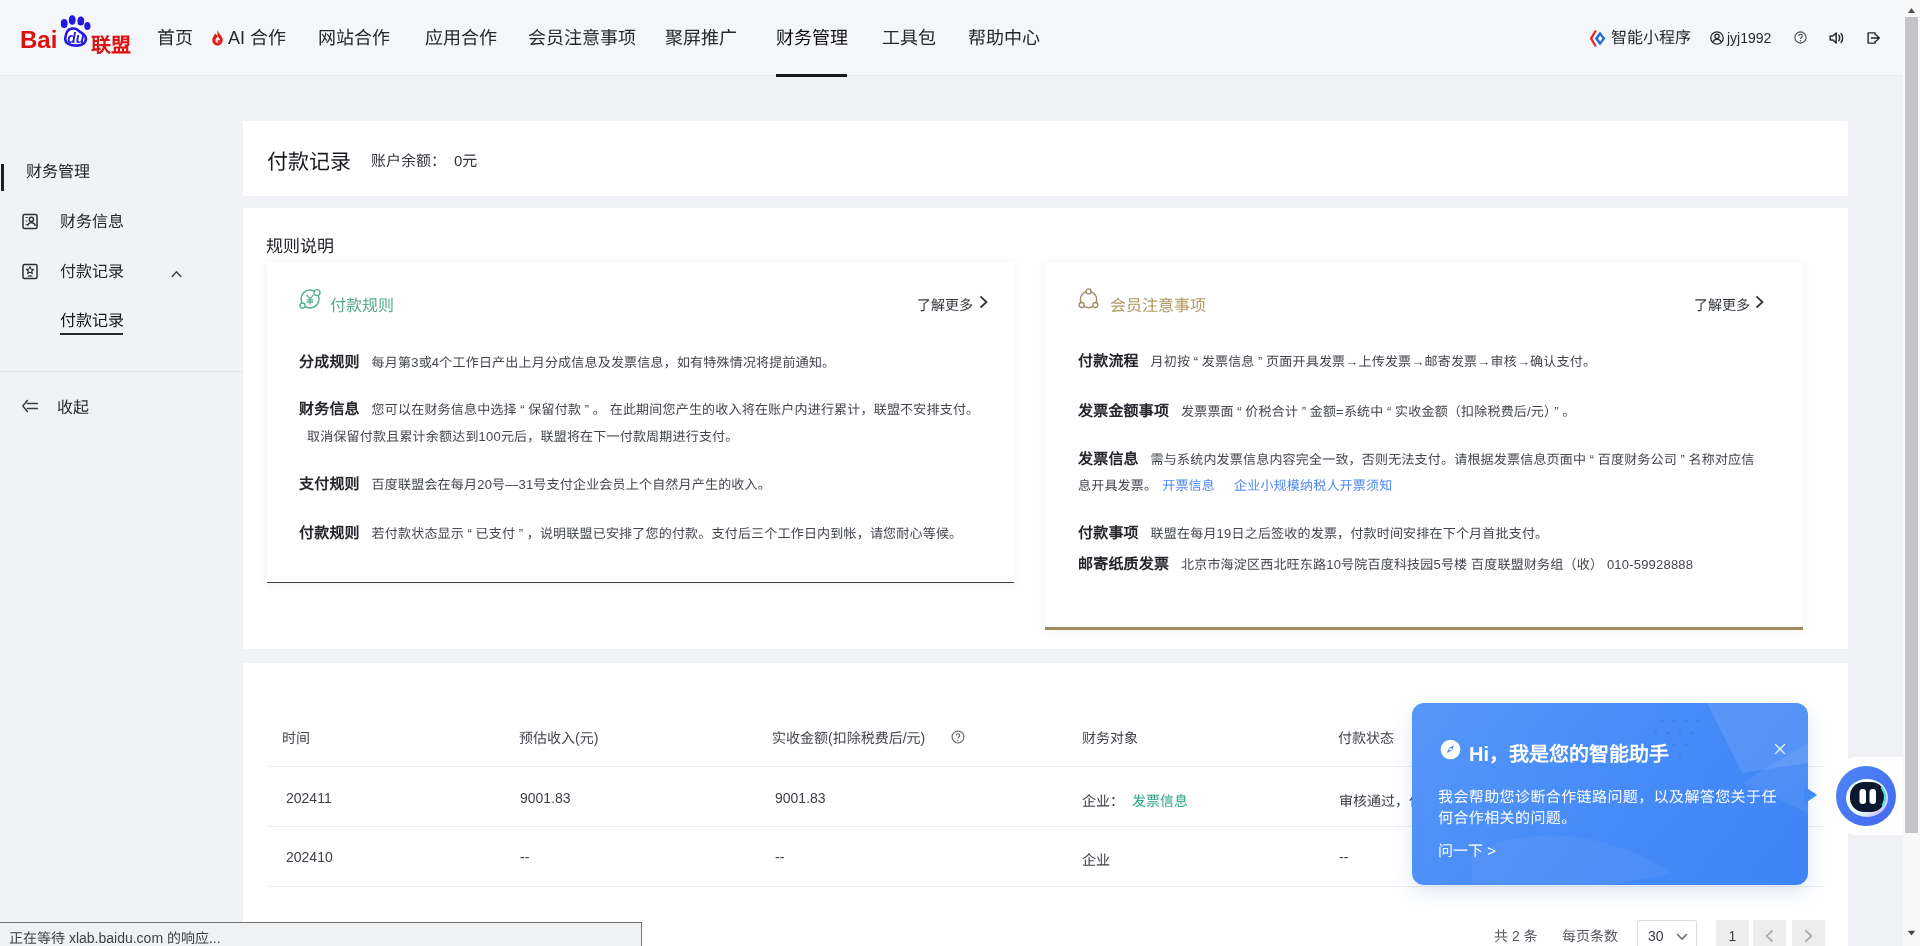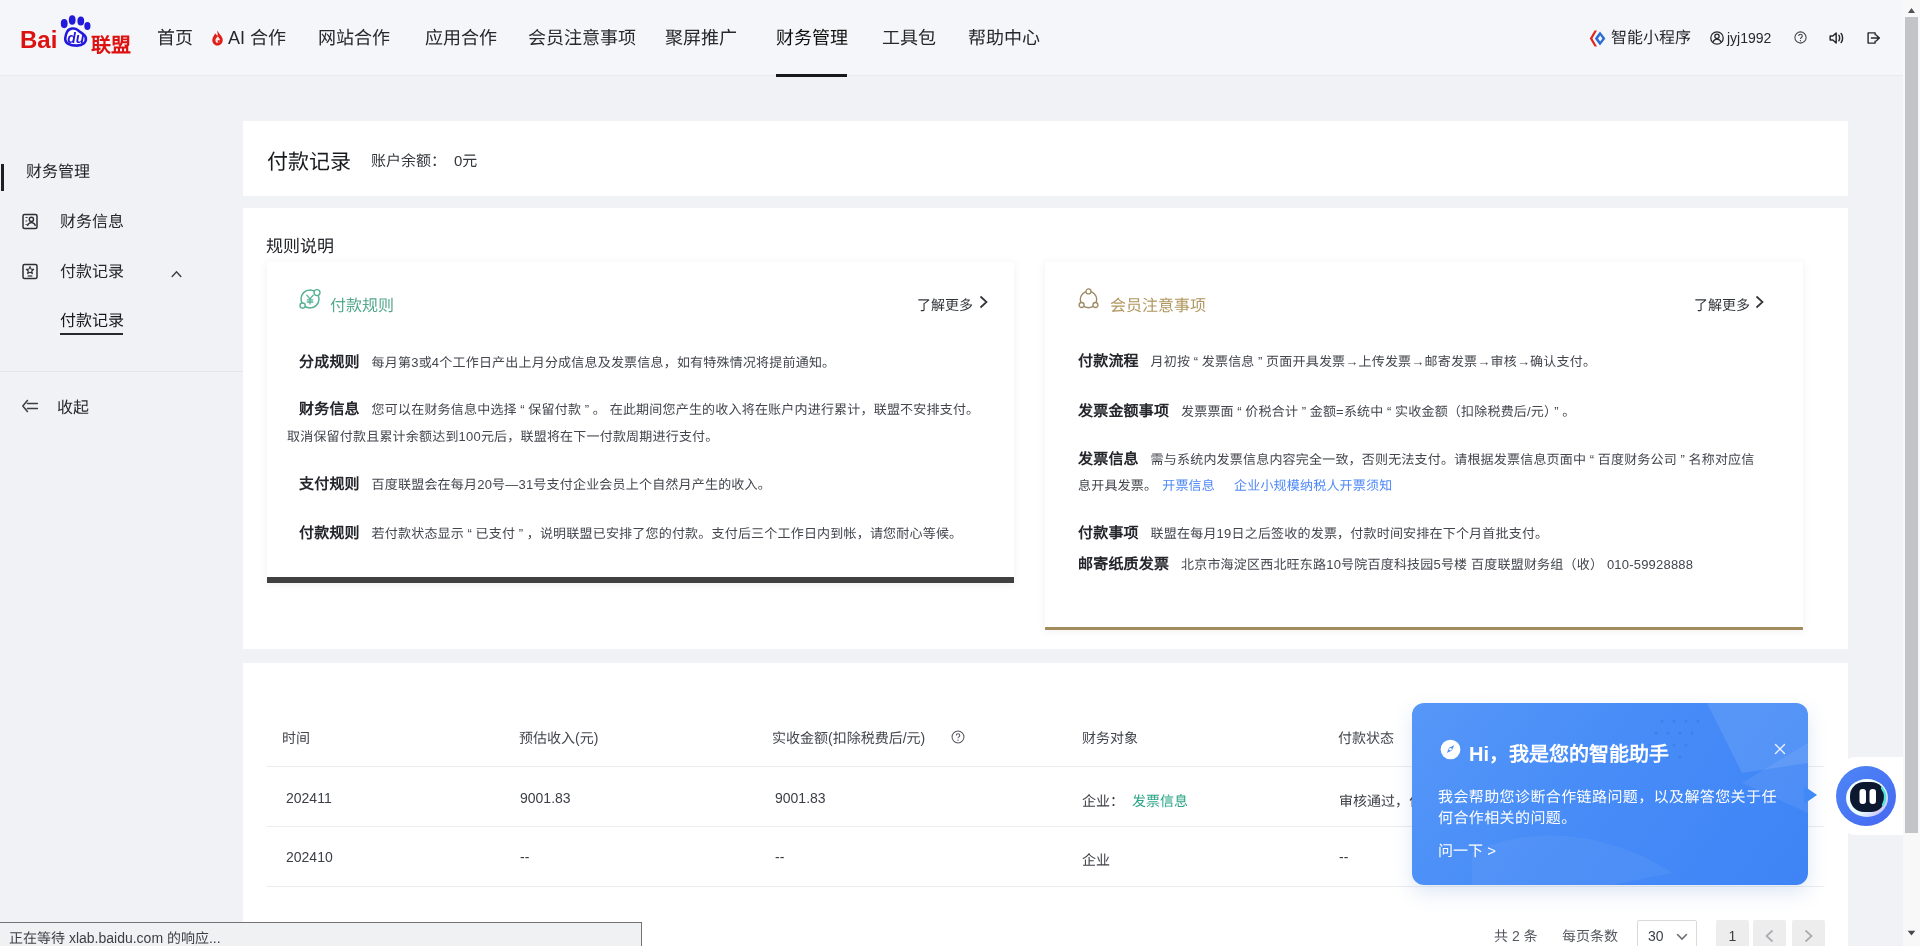--- a/index.html
+++ b/index.html
@@ -119,35 +119,35 @@
 <div class="panel" style="top:121px; height:75px;">
   <div class="abs" style="left:24px; top:24px; font-size:21px; color:#17191d;">付款记录</div>
   <div class="abs" style="left:128px; top:28px; font-size:15px; color:#34373d;">账户余额：</div>
   <div class="abs" style="left:211px; top:28px; font-size:15px; color:#34373d;">0元</div>
 </div>
 
 <div class="panel" style="top:208px; height:441px;">
   <div class="abs" style="left:23px; top:24px; font-size:17px; color:#222429;">规则说明</div>
 </div>
 
-<div class="card" id="cardA" style="left:267px; top:262px; width:747px; height:321px; border-bottom:6px solid #404040;">
+<div class="card" id="cardA" style="left:267px; top:262px; width:747px; height:321px; border-bottom:1px solid #404040;">
   <svg class="abs" style="left:31px; top:25px;" width="24" height="24" viewBox="0 0 24 24">
     <circle cx="12" cy="12" r="9" fill="none" stroke="#58b195" stroke-width="1.5"></circle>
     <circle cx="19" cy="5.6" r="3" fill="#fff" stroke="#58b195" stroke-width="1.4"></circle>
     <circle cx="4.6" cy="18.6" r="2.6" fill="#fff" stroke="#58b195" stroke-width="1.4"></circle>
     <path d="M8.8 8.2 L12 12 L15.2 8.2 M12 12 L12 17 M9.2 12.8 L14.8 12.8 M9.2 15 L14.8 15" fill="none" stroke="#58b195" stroke-width="1.3" stroke-linecap="round"></path>
   </svg>
   <div class="abs" style="left:63px; top:30px; font-size:16px; color:#55a98d;">付款规则</div>
   <div class="abs" style="left:650px; top:32px; font-size:14px; color:#303338;">了解更多</div>
   <svg class="abs" style="left:712px; top:33px;" width="9" height="14" viewBox="0 0 9 14">
       <path d="M1.5 1.5 L7.5 7 L1.5 12.5" fill="none" stroke="#303338" stroke-width="1.7"></path>
     </svg>
   <div class="cardline" style="left:32px; top:90px;"><span class="bold">分成规则</span>  每月第3或4个工作日产出上月分成信息及发票信息，如有特殊情况将提前通知。</div>
   <div class="cardline" style="left:32px; top:137px;"><span class="bold">财务信息</span>  您可以在财务信息中选择<span class="q">“</span>保留付款<span class="q">”</span>。 在此期间您产生的收入将在账户内进行累计，联盟不安排支付。</div>
-  <div class="cardline" style="left:20px; top:165px;">取消保留付款且累计余额达到100元后，联盟将在下一付款周期进行支付。</div>
+  <div class="cardline" style="left:40px; top:165px;">取消保留付款且累计余额达到100元后，联盟将在下一付款周期进行支付。</div>
   <div class="cardline" style="left:32px; top:212px;"><span class="bold">支付规则</span>  百度联盟会在每月20号—31号支付企业会员上个自然月产生的收入。</div>
   <div class="cardline" style="left:32px; top:261px;"><span class="bold">付款规则</span>  若付款状态显示<span class="q">“</span>已支付<span class="q">”</span>，说明联盟已安排了您的付款。支付后三个工作日内到帐，请您耐心等候。</div>
 </div>
 
 <div class="card" id="cardB" style="left:1045px; top:262px; width:758px; height:368px; border-bottom:3px solid #a28b5d;">
   <svg class="abs" style="left:32px; top:26px;" width="23" height="23" viewBox="0 0 23 23">
     <circle cx="11.5" cy="11.5" r="8.2" fill="none" stroke="#9b8a66" stroke-width="1.4"></circle>
     <circle cx="11.5" cy="3.4" r="2.5" fill="#fdfdf6" stroke="#9b8a66" stroke-width="1.3"></circle>
     <circle cx="4.6" cy="17" r="2.5" fill="#fdfdf6" stroke="#9b8a66" stroke-width="1.3"></circle>
     <circle cx="18.4" cy="17" r="2.5" fill="#fdfdf6" stroke="#9b8a66" stroke-width="1.3"></circle>

